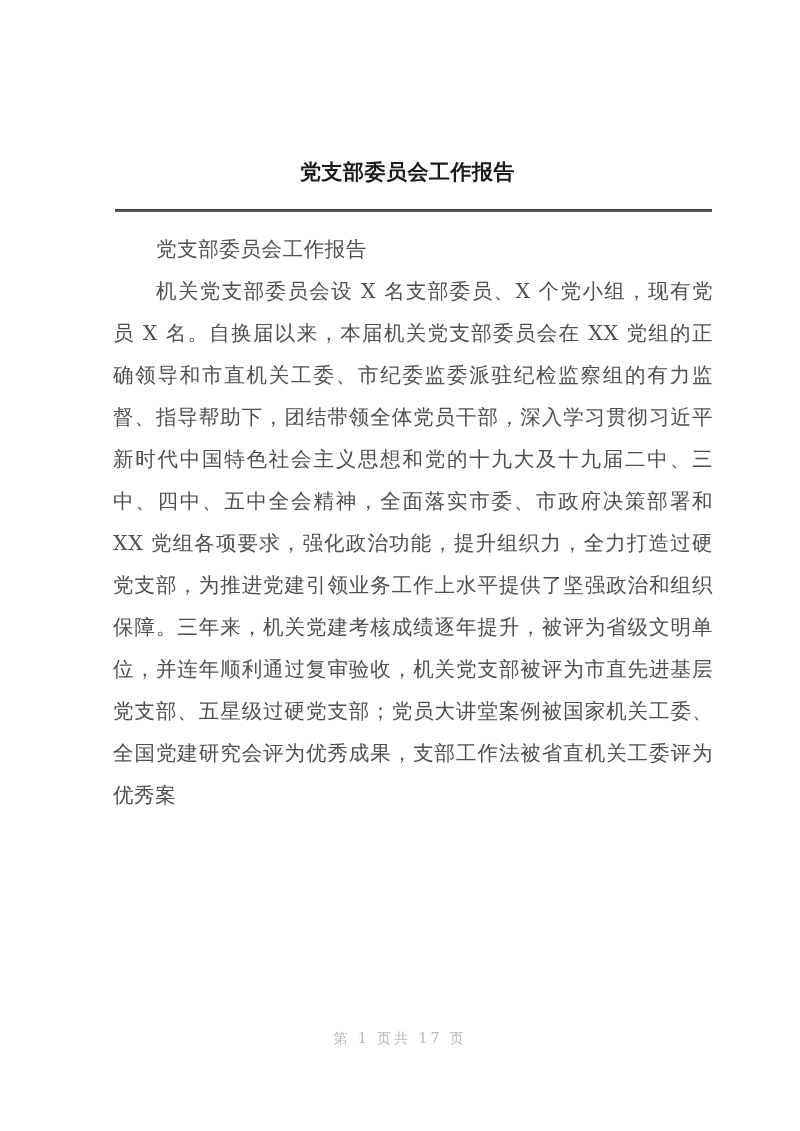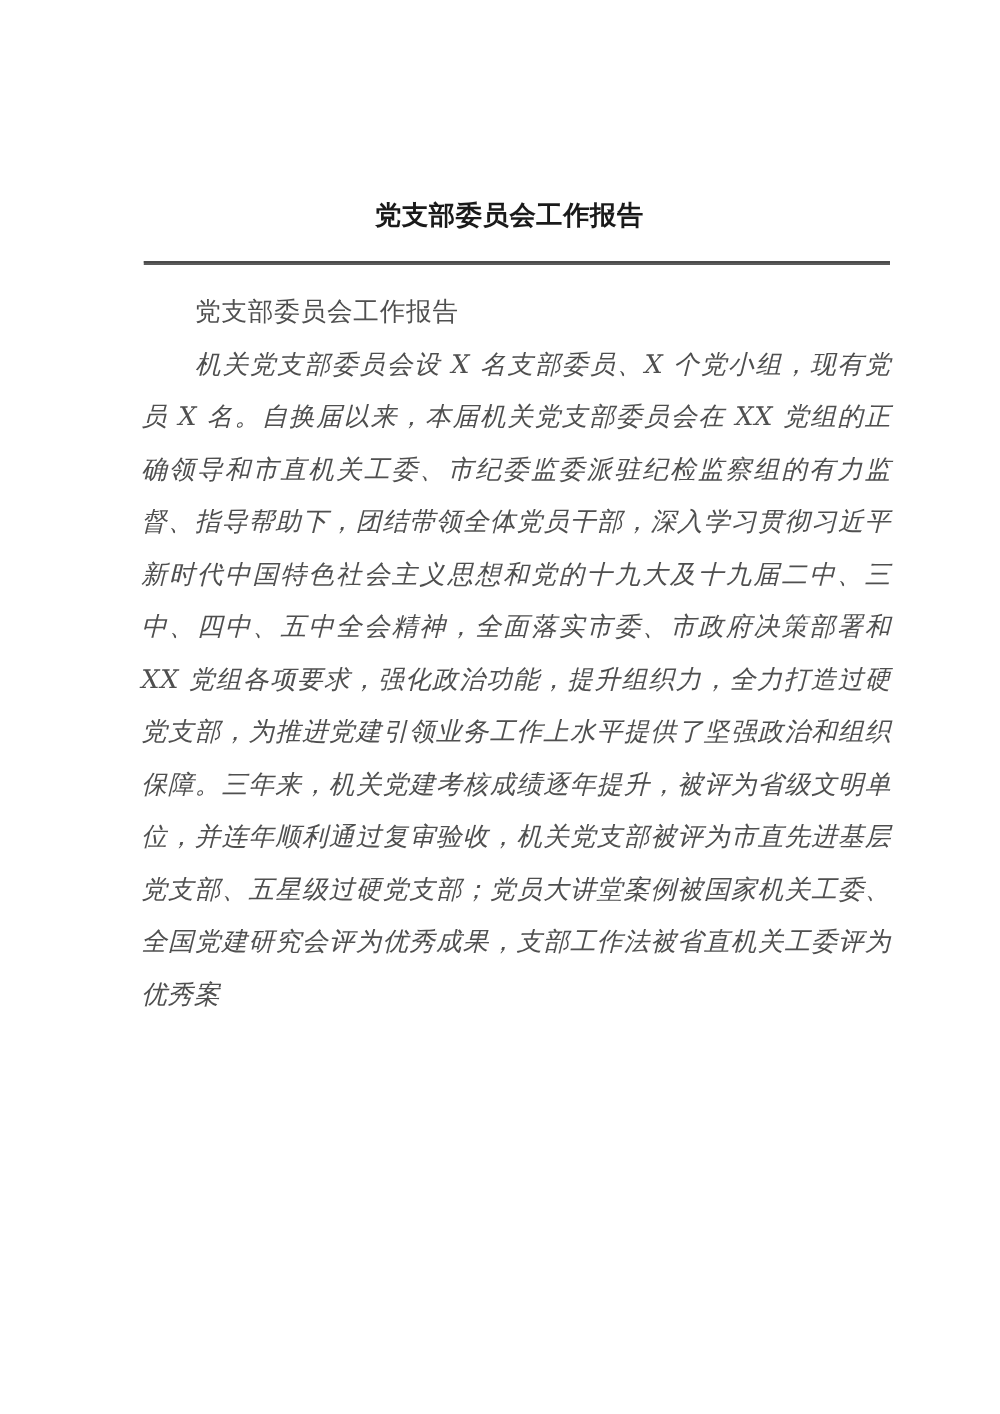--- a/index.html
+++ b/index.html
@@ -56,21 +56,20 @@
     text-justify: inter-character;
     letter-spacing: 0.6px;
     font-family: "DejaVu Serif", "Liberation Serif", serif;
     text-indent: 0;
   }
   .para.indent {
     text-indent: 2.1em;
   }
   .para.big {
     text-align: justify;
-    font-style: italic;
   }
   .footer {
     position: absolute;
     left: 0;
     top: 1030px;
     width: 800px;
     text-align: center;
     font-size: 14px;
     color: #b9b9b9;
     letter-spacing: 3px;
@@ -89,14 +88,15 @@
   <div class="body-block">
 
     <p class="para indent">党支部委员会工作报告</p>
 
 
 
     <p class="para indent big">机关党支部委员会设 X 名支部委员、X 个党小组，现有党员 X 名。自换届以来，本届机关党支部委员会在 XX 党组的正确领导和市直机关工委、市纪委监委派驻纪检监察组的有力监督、指导帮助下，团结带领全体党员干部，深入学习贯彻习近平新时代中国特色社会主义思想和党的十九大及十九届二中、三中、四中、五中全会精神，全面落实市委、市政府决策部署和 XX 党组各项要求，强化政治功能，提升组织力，全力打造过硬党支部，为推进党建引领业务工作上水平提供了坚强政治和组织保障。三年来，机关党建考核成绩逐年提升，被评为省级文明单位，并连年顺利通过复审验收，机关党支部被评为市直先进基层党支部、五星级过硬党支部；党员大讲堂案例被国家机关工委、全国党建研究会评为优秀成果，支部工作法被省直机关工委评为优秀案</p>
 
   </div>
 
+  <div class="footer">第 1 页共 17 页</div>
 
 </div>
 
 </body></html>

